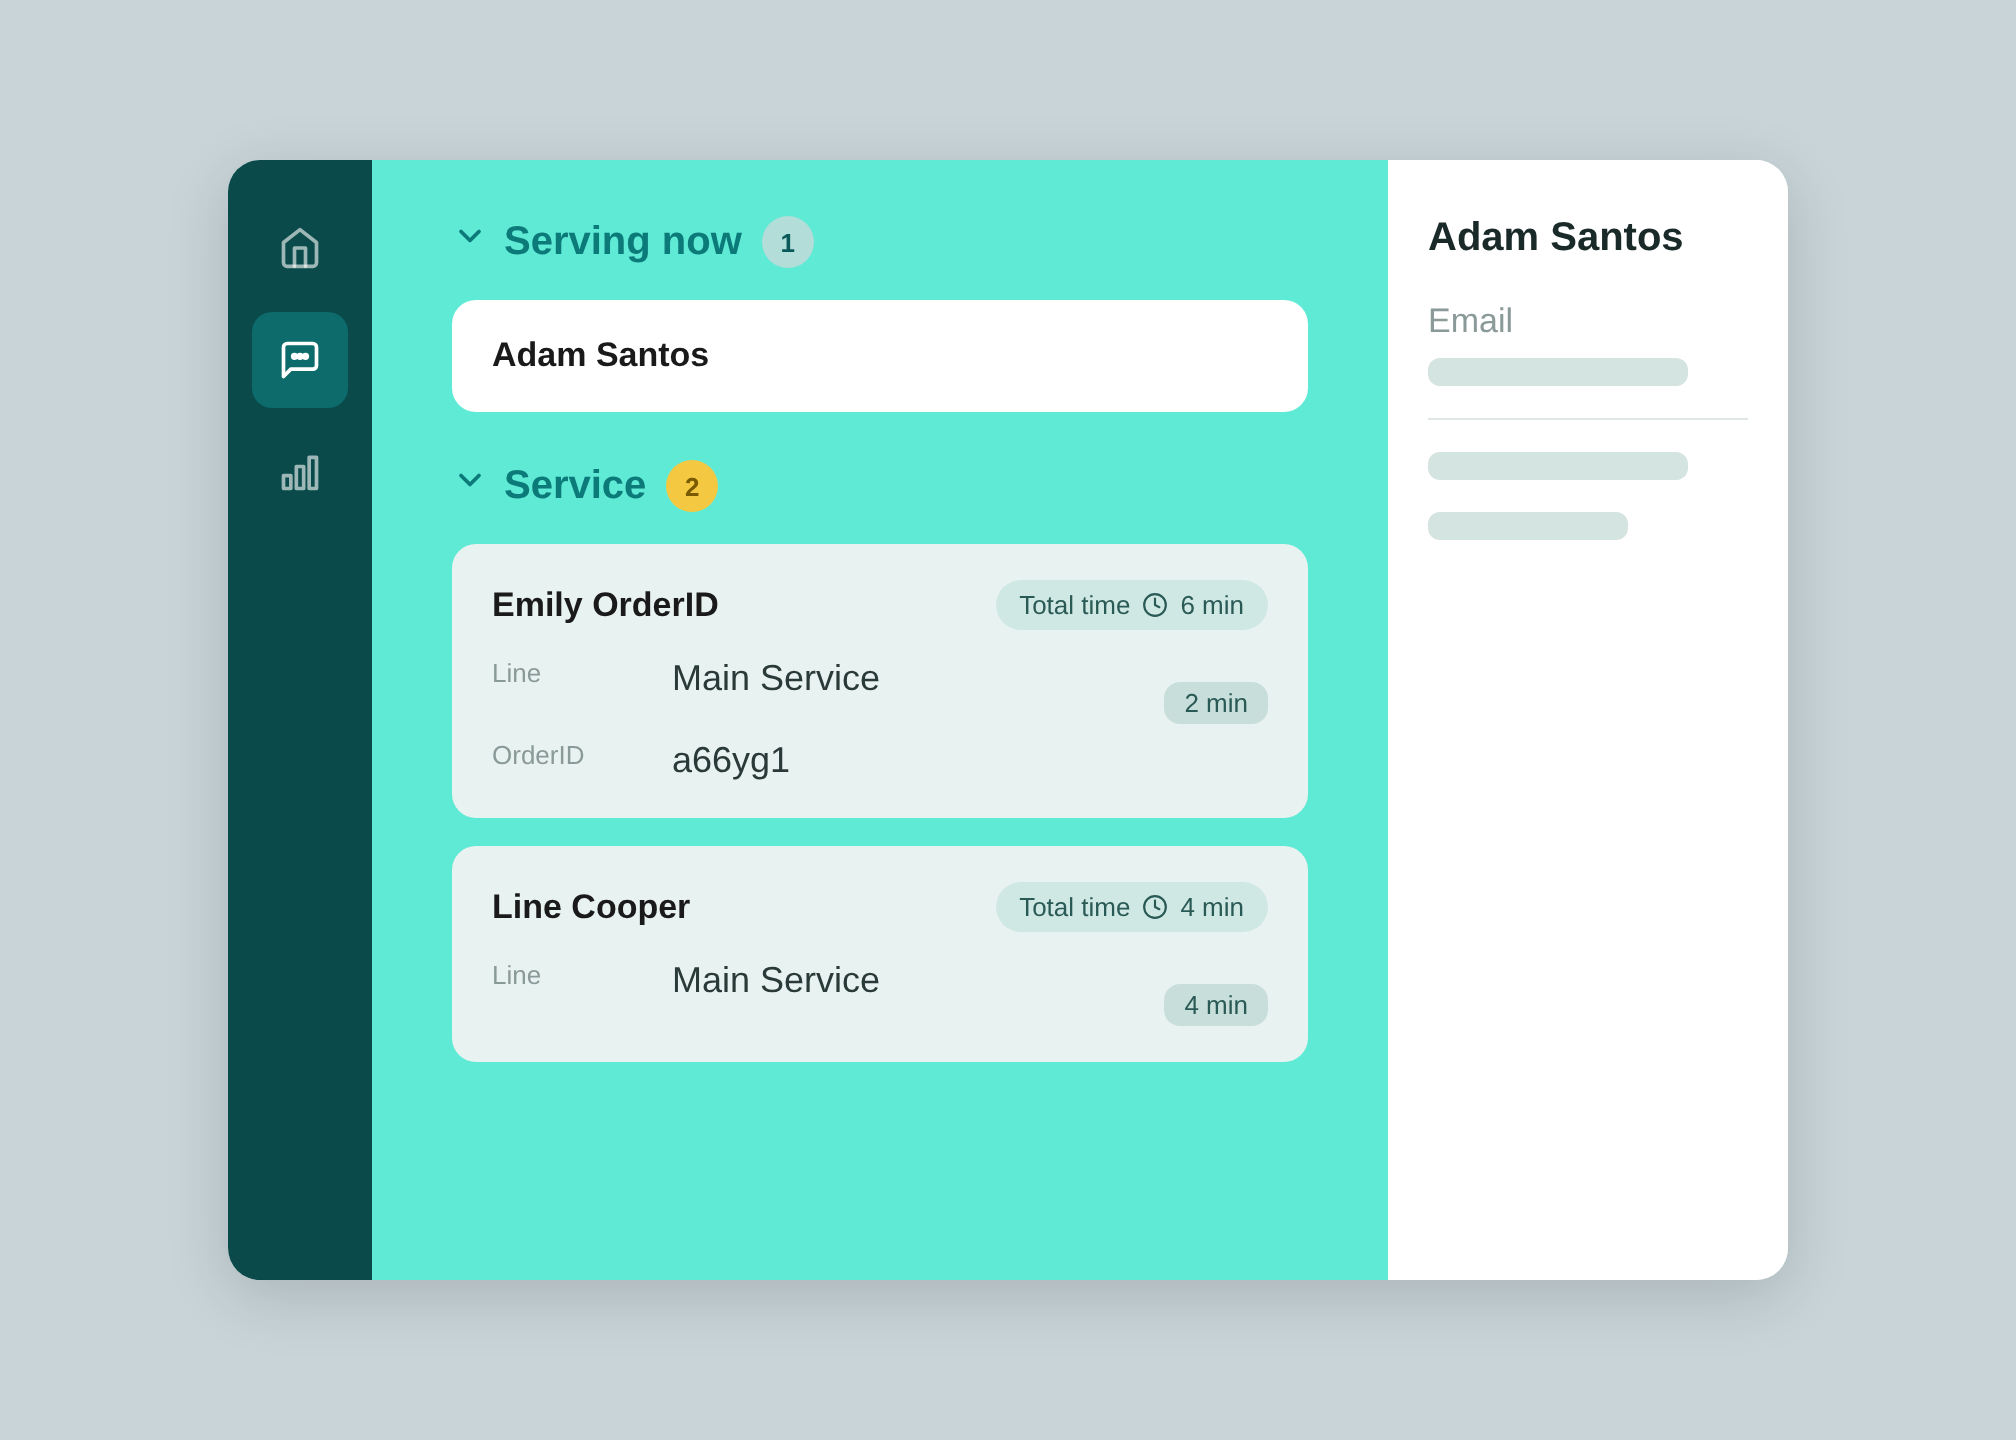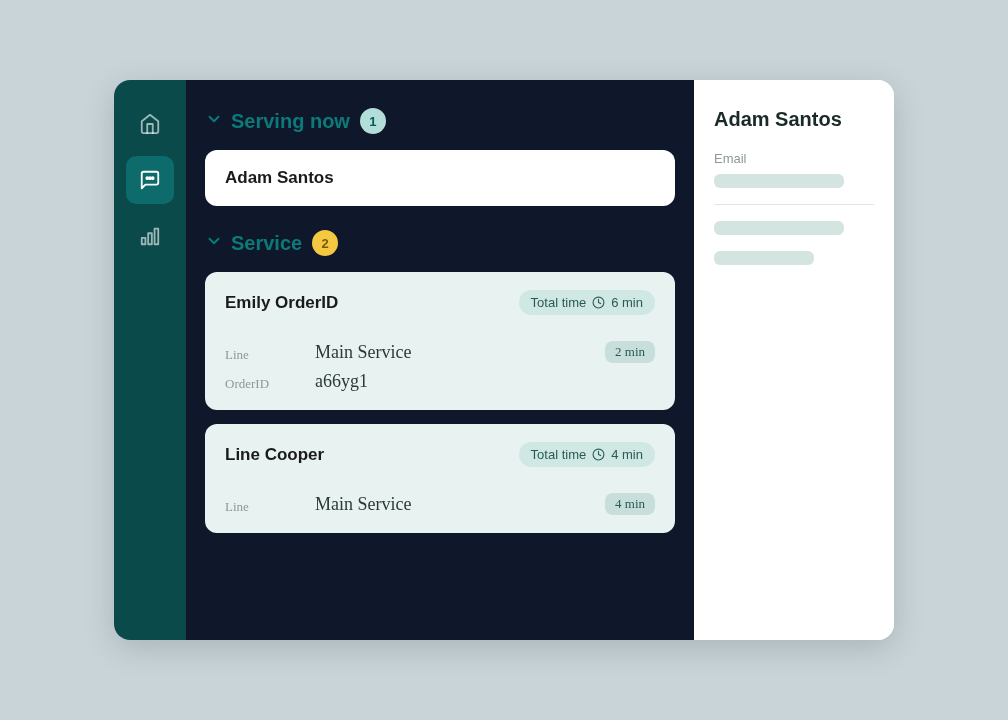--- a/index.html
+++ b/index.html
@@ -52,22 +52,22 @@
     }
 
     .sidebar-item svg {
       width: 22px;
       height: 22px;
     }
 
     
     .main-content {
       flex: 1;
-      background: #0f172a;
-      padding: 28px 19px;
+      background: #5eead4;
+      padding: 28px 40px;
       overflow-y: auto;
     }
 
     
     .section-header {
       display: flex;
       align-items: center;
       gap: 10px;
       margin-bottom: 16px;
     }
@@ -146,22 +146,21 @@
     }
 
     .waiting-details {
       display: flex;
       flex-direction: column;
       gap: 8px;
     }
 
     .detail-row {
       display: flex;
-      align-items: flex-end;
-      font-family: Liberation Serif, serif;
+      align-items: flex-start;
     }
 
     .detail-label {
       width: 90px;
       font-size: 13px;
       color: #8a9a98;
     }
 
     .detail-value {
       font-size: 18px;
@@ -188,21 +187,21 @@
     }
 
     .panel-name {
       font-size: 20px;
       font-weight: 700;
       color: #1a2a28;
       margin-bottom: 20px;
     }
 
     .panel-label {
-      font-size: 13px;
+      font-size: 17px;
       color: #8a9a98;
       margin-bottom: 8px;
     }
 
     .panel-field {
       height: 14px;
       background: #d4e4e0;
       border-radius: 6px;
       margin-bottom: 16px;
     }

